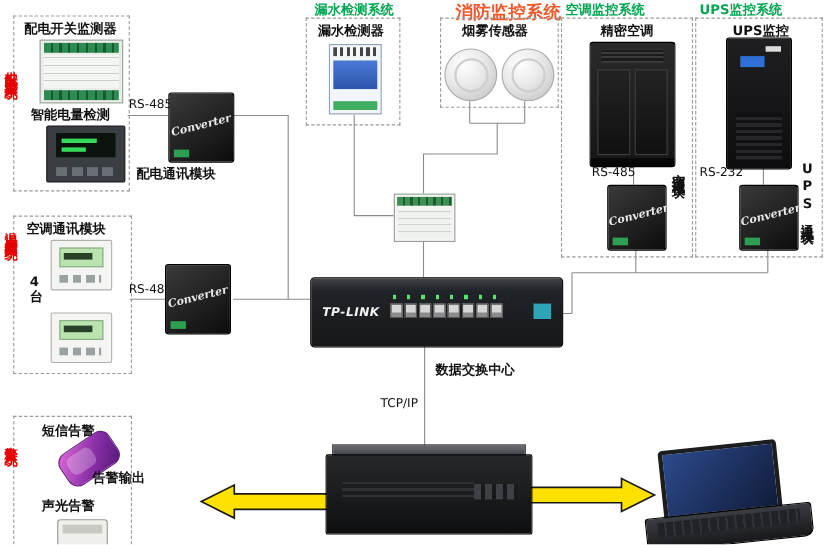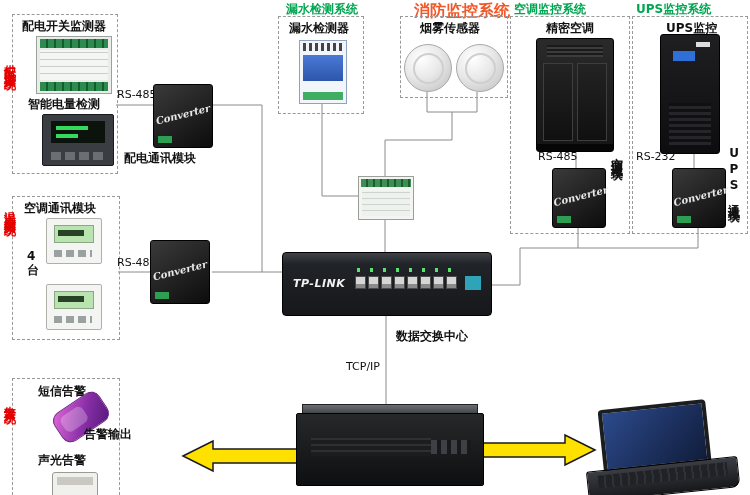--- a/index.html
+++ b/index.html
@@ -70,21 +70,21 @@
   .ac-base{position:absolute;left:0;bottom:0;right:0;height:7px;background:#060606;}
 
   
   .ups-unit{background:linear-gradient(#1f1f22,#0d0d10);border:1px solid #000;border-radius:3px;}
   .ups-display{position:absolute;left:12px;top:16px;width:22px;height:10px;background:#2f6fd8;}
   .ups-logo{position:absolute;right:9px;top:7px;width:14px;height:5px;background:#ddd;}
   .ups-vents{position:absolute;left:8px;bottom:8px;right:8px;height:42px;
              background:repeating-linear-gradient(0deg,#26262a 0 3px,#101013 3px 6px);}
 
   
-  .switch-dev{background:linear-gradient(#3f4246 0%,#202327 18%,#16181b 100%);border:1px solid #000;border-radius:4px;}
+  .switch-dev{background:linear-gradient(#3f4246 0%,#202327 18%,#16181b 100%);border:1px solid #000;border-radius:4px;padding-left:20px;}
   .switch-brand{position:absolute;left:10px;top:24px;color:#f2f2f2;font-weight:bold;font-style:italic;font-size:11px;letter-spacing:.5px;white-space:nowrap;}
   .switch-leds{position:absolute;left:74px;top:15px;width:104px;height:4px;
                background:repeating-linear-gradient(90deg,#58e36b 0 3px,transparent 3px 13px);}
   .switch-ports{position:absolute;left:72px;top:23px;display:flex;gap:2px;}
   .port{width:9px;height:11px;background:#d6d6d6;border:1px solid #4a4a4a;box-shadow:inset 0 -4px 0 #8b8b8b;}
   .switch-sticker{position:absolute;right:10px;top:23px;width:16px;height:14px;background:#2fa3b8;}
 
   
   .server-top{position:absolute;left:6px;top:0;right:6px;height:10px;background:linear-gradient(#6a6e72,#3a3d40);border:1px solid #222;}
   .server-face{position:absolute;left:0;top:9px;right:0;bottom:0;background:linear-gradient(#26282a,#0e0f10);border:1px solid #000;border-radius:2px;}

